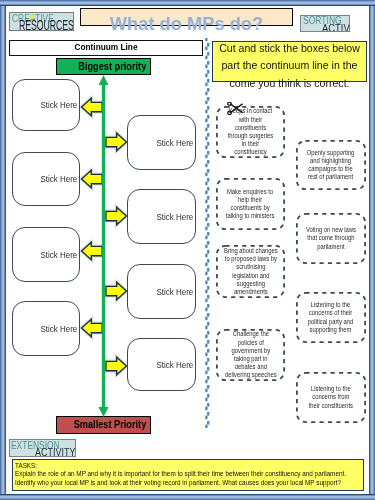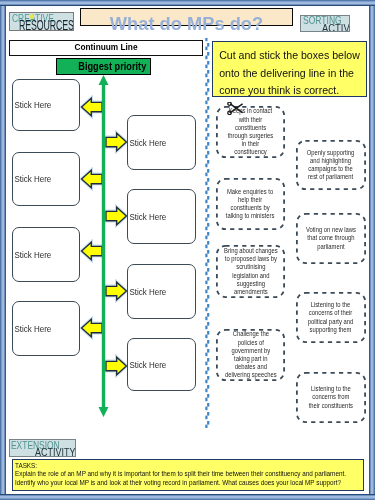--- a/index.html
+++ b/index.html
@@ -51,33 +51,33 @@
   .continuum span{display:block;text-align:center;font-size:9px;line-height:13.5px;color:#000;
      transform:scaleX(0.92);}
 
   .tagbox{position:absolute;box-sizing:border-box;border:1.5px solid #000;
      text-align:right;font-weight:bold;font-size:10px;color:#000;}
   .tagbox span{display:block;transform:scaleX(0.92);}
   #biggest-priority{left:56px;top:58px;width:95px;height:17px;background:#13b157;line-height:15px;}
   #smallest-priority{left:56px;top:416px;width:95px;height:18px;background:#c0504d;line-height:16px;}
 
   .stick{position:absolute;box-sizing:border-box;background:#fff;
-     border:1.15px solid #3b4a55;border-radius:7px;
-     font-size:8.6px;color:#2b2b2b;display:flex;align-items:center;justify-content:flex-start;}
+     border:1.15px solid #3b4a55;border-radius:13px;
+     font-size:8.6px;color:#2b2b2b;display:flex;align-items:center;justify-content:flex-end;}
   .stick>span{display:block;transform:scaleX(0.93);}
 
   .arrowsvg{position:absolute;}
 
   
   .divider{position:absolute;left:204px;top:38px;width:7px;height:390px;}
 
   
-  .instruction{position:absolute;left:212px;top:41px;width:155px;height:56px;
+  .instruction{position:absolute;left:212px;top:41px;width:155px;height:41px;
      background:#ffff66;border:1.3px solid #1f3864;box-sizing:border-box;
-     font-size:10.6px;line-height:17.4px;color:#121212;text-align:left;
+     font-size:10.6px;line-height:17.4px;color:#121212;text-align:center;
      display:flex;align-items:center;justify-content:center;padding:9px 2px 0;}
   .instruction span{display:block;}
 
   .card{position:absolute;box-sizing:border-box;background:transparent;
      font-size:6.3px;line-height:8.2px;color:#2a2a2a;text-align:center;
      display:flex;align-items:center;justify-content:center;padding:0 2px;}
   .card span{display:block;white-space:nowrap;transform:scaleX(0.93);}
   .card>svg{position:absolute;left:0;top:0;}
   .card>svg.scissors{left:11px;top:-4px;}
   .card>div{position:relative;}
@@ -107,20 +107,23 @@
   <div class="badge" id="sorting-badge">
     <span class="b1">SORTING</span>
     <span class="b2">ACTIVITY</span>
   </div>
 
   <div class="continuum">
     <span>Continuum Line</span>
   </div>
   <div class="tagbox" id="biggest-priority">
     <span>Biggest priority</span>
+  </div>
+  <div class="tagbox" id="smallest-priority">
+    <span>Smallest Priority</span>
   </div>
 
   <div id="arrows">
       <svg class="arrowsvg" width="26" height="24" viewBox="0 0 26 24" style="left: 79px; top: 95px;">
         <g>
           <path d="M2.6,12 L12.3,3.2 L12.3,7.3 L23,7.3 L23,16.7 L12.3,16.7 L12.3,20.8 Z" fill="none" stroke="#c8dced" stroke-width="3.4" stroke-linejoin="miter"></path>
           <path d="M2.6,12 L12.3,3.2 L12.3,7.3 L23,7.3 L23,16.7 L12.3,16.7 L12.3,20.8 Z" fill="#ffff00" stroke="#1d2d3a" stroke-width="1.35" stroke-linejoin="miter"></path>
         </g>
       </svg>
       <svg class="arrowsvg" width="26" height="24" viewBox="0 0 26 24" style="left: 79px; top: 167px;">
@@ -285,21 +288,21 @@
         <rect x="1.3" y="368.6" width="2.2" height="3.6" fill="#3d85c6"></rect>
         <rect x="3.1" y="374" width="2.2" height="3.6" fill="#3d85c6"></rect>
         <rect x="1.3" y="377.6" width="2.2" height="3.6" fill="#3d85c6"></rect>
         <rect x="3.1" y="383" width="2.2" height="3.6" fill="#3d85c6"></rect>
         <rect x="1.3" y="386.6" width="2.2" height="3.6" fill="#3d85c6"></rect>
       </svg></div>
 
   <div class="instruction">
     <div>
       <span>Cut and stick the boxes below</span>
-      <span>onto the delivering line in the</span>
+      <span>part the continuum line in the</span>
       <span>come you think is correct.</span>
     </div>
   </div>
   <div id="cards">
       <div class="card" style="left: 216px; top: 106px; width: 69px; height: 52px;">
         <svg width="69" height="52" viewBox="0 0 69 52">
           <rect x="0.9" y="0.9" width="67.2" height="50.2" rx="8.5" fill="#ffffff" stroke="#3b4a57" stroke-width="1.8" stroke-dasharray="4.2 4.2"></rect>
         </svg>
         <svg class="scissors" width="17" height="13" viewBox="0 0 17 13">
           <g fill="none" stroke="#1b1b1b" stroke-width="1.5" stroke-linecap="round">

